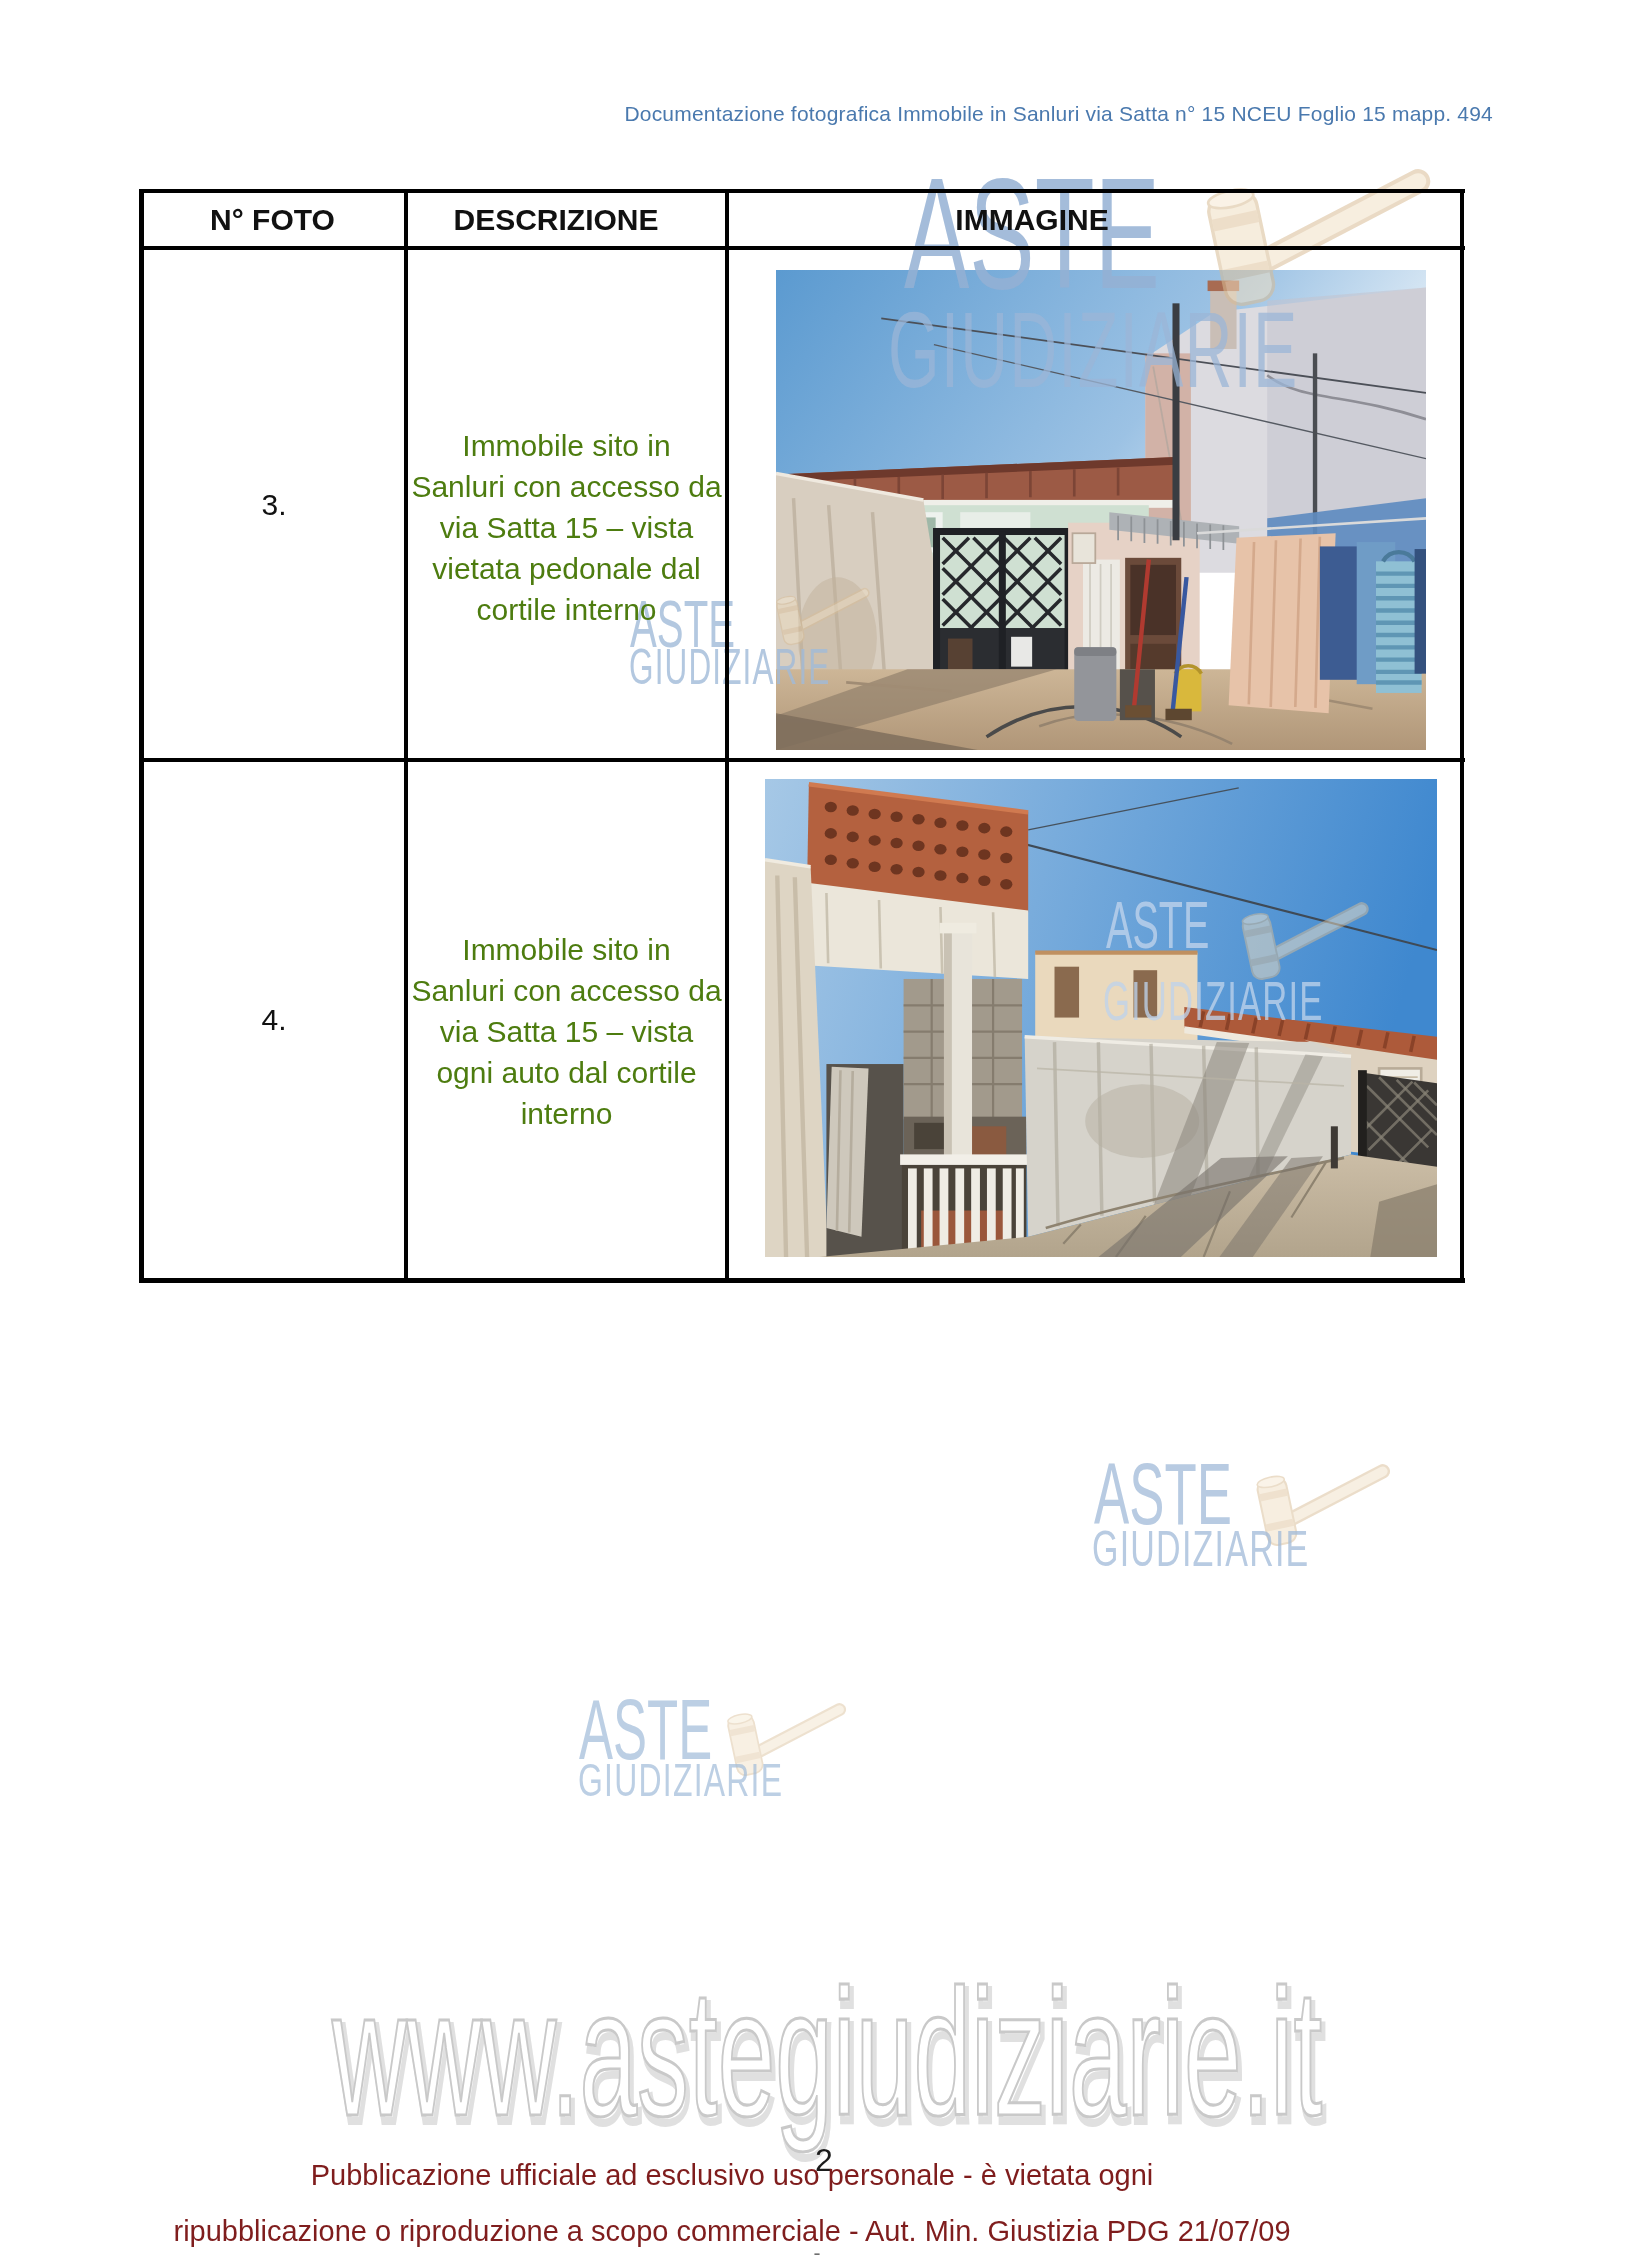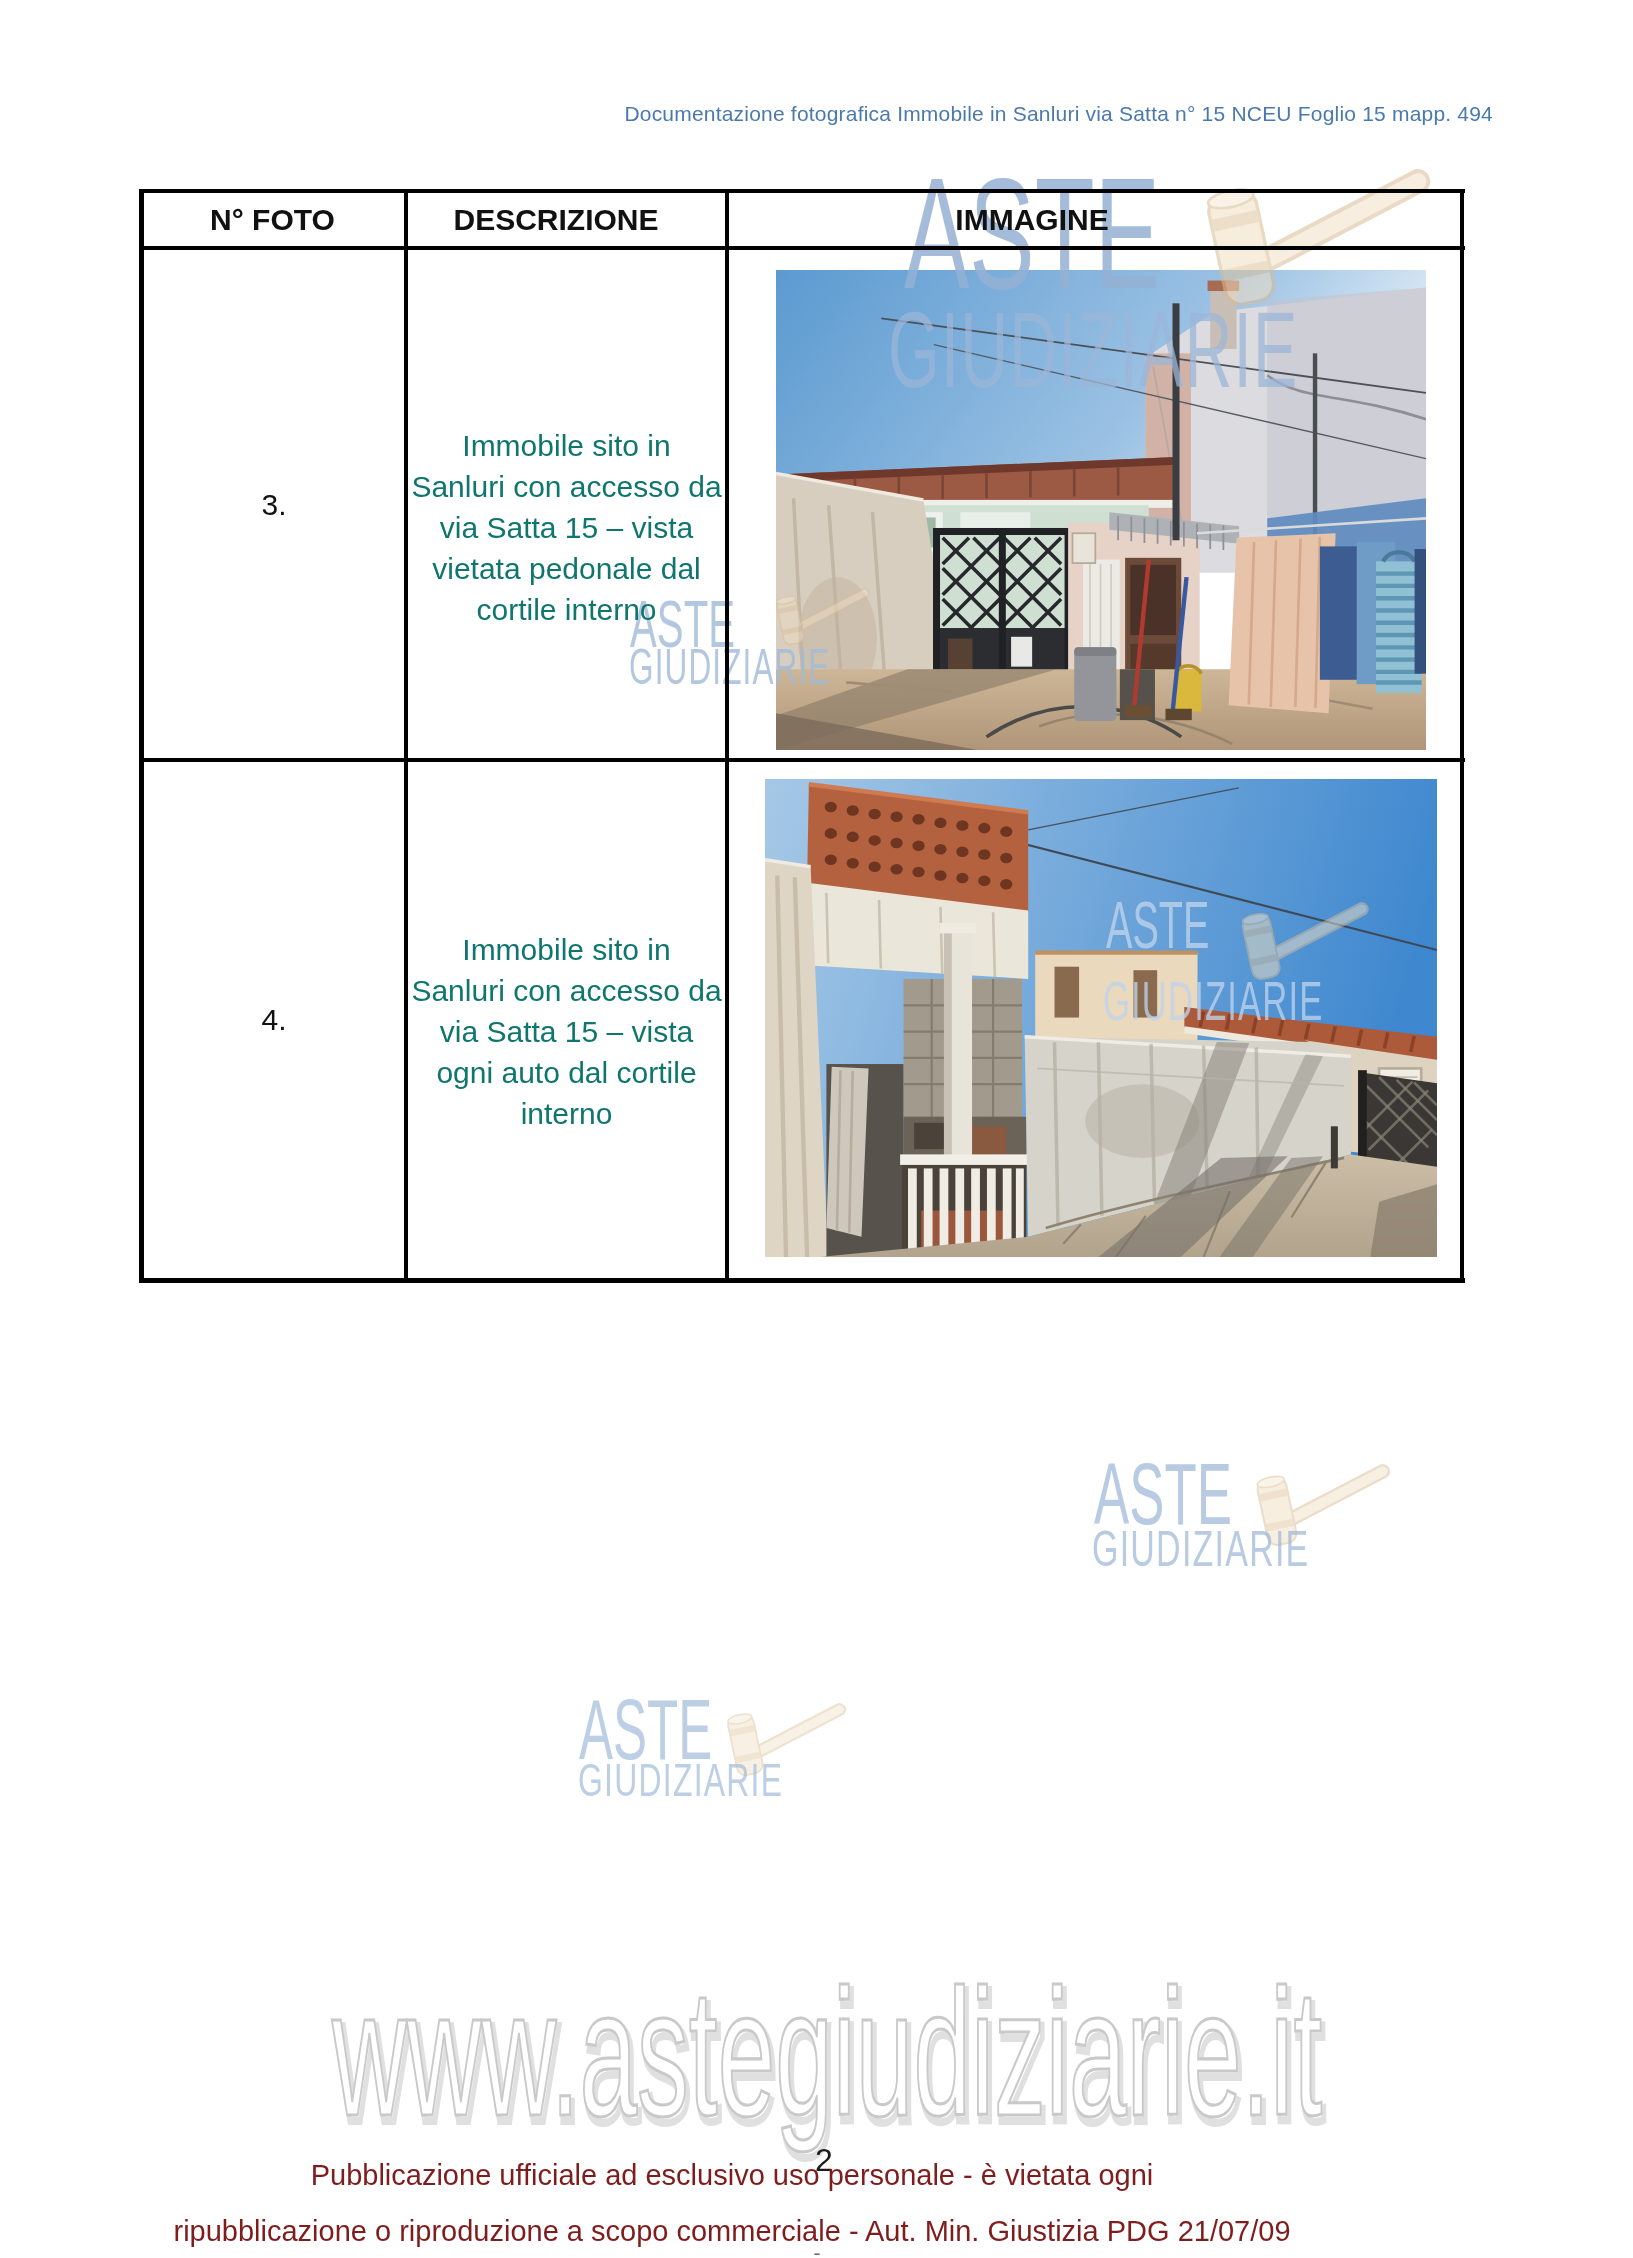--- a/index.html
+++ b/index.html
@@ -6,21 +6,21 @@
   body{width:1634px;height:2259px;position:relative;background:#ffffff;overflow:hidden;
        font-family:"Liberation Sans",sans-serif;}
   .doc-header{position:absolute;top:102px;right:141px;font-size:21px;color:#4a79ae;
       letter-spacing:0.2px;white-space:nowrap;margin-left:20px;}
   
   .hline{position:absolute;left:139px;width:1326px;height:4.4px;background:#000;z-index:30;}
   .vline{position:absolute;top:189px;height:1094px;width:4.4px;background:#000;z-index:30;}
   .cell-label{position:absolute;z-index:25;text-align:center;color:#111;font-size:30px;}
   .th{font-weight:bold;}
   .desc-block{position:absolute;z-index:25;width:317px;left:408px;text-align:center;
-      color:#0f766e;font-size:30px;}
+      color:#4d7c0f;font-size:30px;}
   .desc-block div{height:41px;line-height:41px;white-space:nowrap;}
   
   .wm-word{position:absolute;line-height:1;transform-origin:left top;white-space:nowrap;
       font-weight:400;z-index:20;}
   .wm-giud{letter-spacing:1.8px;}
   .gavel{position:absolute;z-index:20;}
   .photo{position:absolute;z-index:10;display:block;}
   .page-num{position:absolute;z-index:25;font-size:32px;color:#1c1c1c;}
   .footer-line{position:absolute;left:12px;width:1440px;text-align:center;z-index:25;
       color:#7f1d1d;font-size:29px;}

